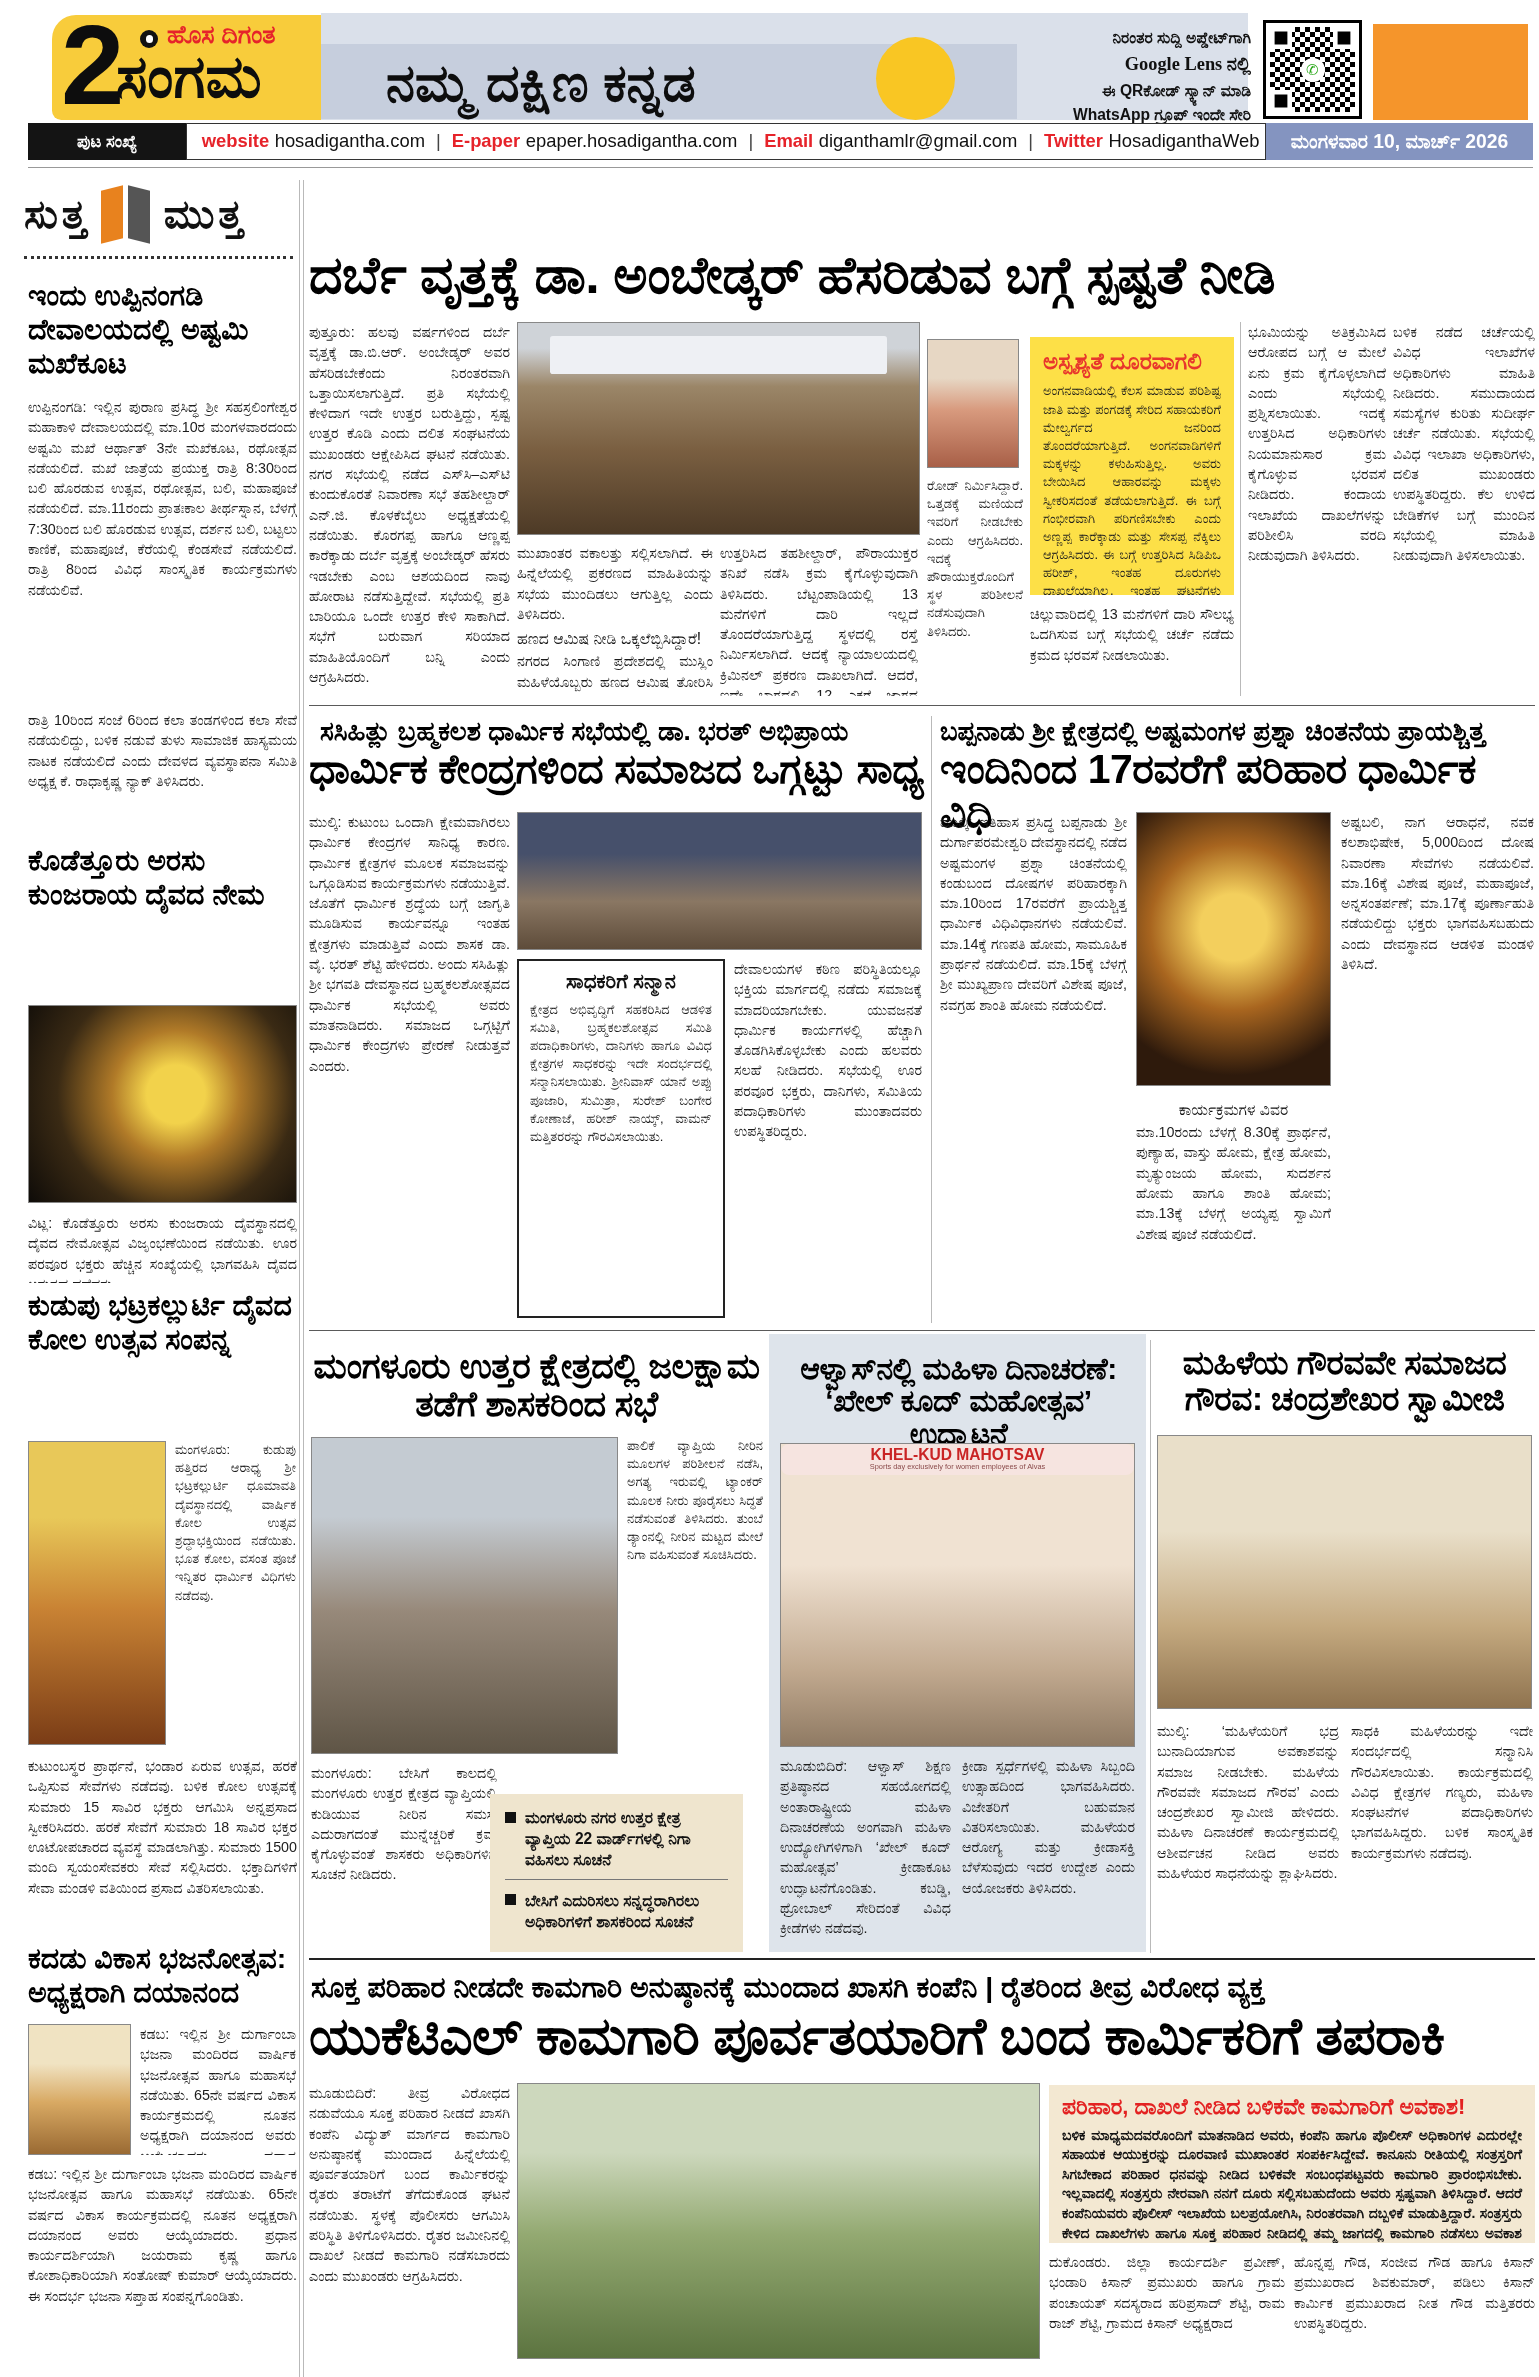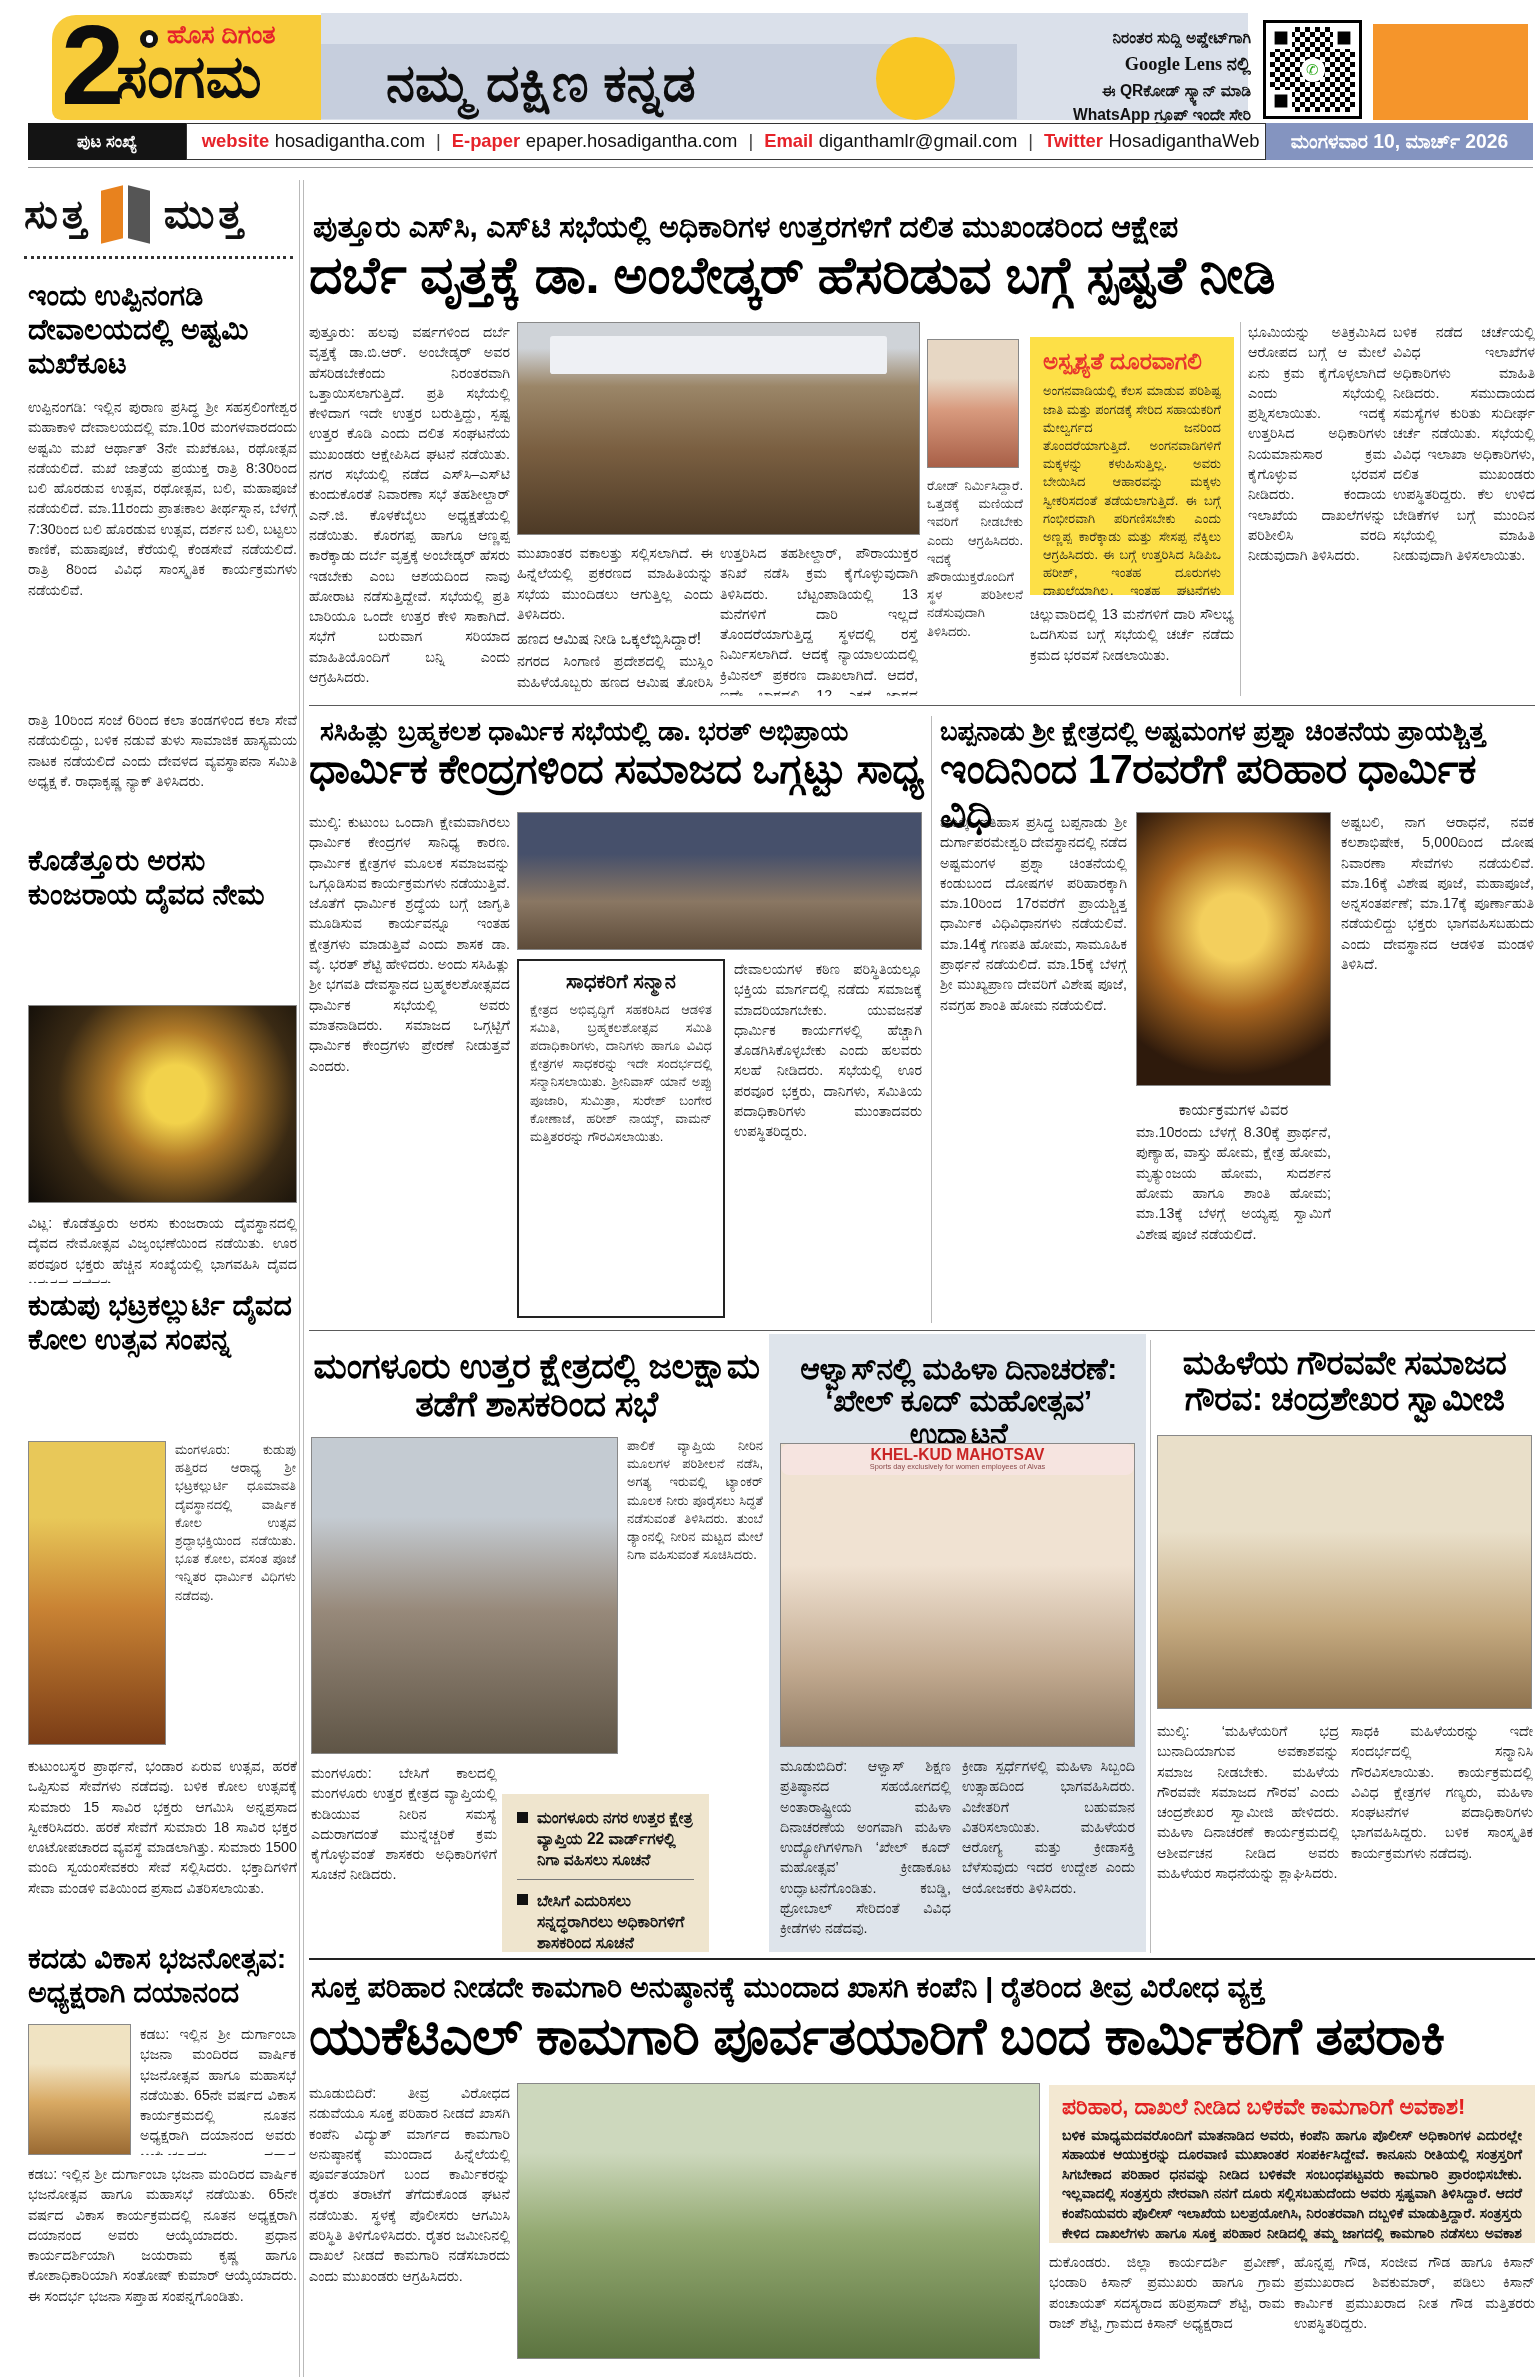--- a/index.html
+++ b/index.html
@@ -140,21 +140,20 @@
   <div class="abs body-txt" style="left:28px;top:1756px;width:269px;height:177px;overflow:hidden;">ಕುಟುಂಬಸ್ಥರ ಪ್ರಾರ್ಥನೆ, ಭಂಡಾರ ಏರುವ ಉತ್ಸವ, ಹರಕೆ ಒಪ್ಪಿಸುವ ಸೇವೆಗಳು ನಡೆದವು. ಬಳಿಕ ಕೋಲ ಉತ್ಸವಕ್ಕೆ ಸುಮಾರು 15 ಸಾವಿರ ಭಕ್ತರು ಆಗಮಿಸಿ ಅನ್ನಪ್ರಸಾದ ಸ್ವೀಕರಿಸಿದರು. ಹರಕೆ ಸೇವೆಗೆ ಸುಮಾರು 18 ಸಾವಿರ ಭಕ್ತರ ಊಟೋಪಚಾರದ ವ್ಯವಸ್ಥೆ ಮಾಡಲಾಗಿತ್ತು. ಸುಮಾರು 1500 ಮಂದಿ ಸ್ವಯಂಸೇವಕರು ಸೇವೆ ಸಲ್ಲಿಸಿದರು. ಭಕ್ತಾದಿಗಳಿಗೆ ಸೇವಾ ಮಂಡಳಿ ವತಿಯಿಂದ ಪ್ರಸಾದ ವಿತರಿಸಲಾಯಿತು.</div>
 
   <div class="abs sb-title" style="left:28px;top:1941px;width:269px;">ಕದಡು ವಿಕಾಸ ಭಜನೋತ್ಸವ: ಅಧ್ಯಕ್ಷರಾಗಿ ದಯಾನಂದ</div>
   <div class="photo ph-man" style="left:28px;top:2024px;width:103px;height:131px;"></div>
   <div class="abs body-txt" style="left:140px;top:2024px;width:156px;height:131px;overflow:hidden;">ಕಡಬ: ಇಲ್ಲಿನ ಶ್ರೀ ದುರ್ಗಾಂಬಾ ಭಜನಾ ಮಂದಿರದ ವಾರ್ಷಿಕ ಭಜನೋತ್ಸವ ಹಾಗೂ ಮಹಾಸಭೆ ನಡೆಯಿತು. 65ನೇ ವರ್ಷದ ವಿಕಾಸ ಕಾರ್ಯಕ್ರಮದಲ್ಲಿ ನೂತನ ಅಧ್ಯಕ್ಷರಾಗಿ ದಯಾನಂದ ಅವರು ಆಯ್ಕೆಯಾದರು. ಪ್ರಧಾನ ಕಾರ್ಯದರ್ಶಿಯಾಗಿ ಜಯರಾಮ ಕೃಷ್ಣ ಹಾಗೂ ಕೋಶಾಧಿಕಾರಿಯಾಗಿ ಸಂತೋಷ್ ಕುಮಾರ್ ಆಯ್ಕೆಯಾದರು. ಈ ಸಂದರ್ಭ ಭಜನಾ ಸಪ್ತಾಹ ಸಂಪನ್ನಗೊಂಡಿತು.</div>
   <div class="abs body-txt" style="left:28px;top:2164px;width:269px;height:206px;overflow:hidden;">ಕಡಬ: ಇಲ್ಲಿನ ಶ್ರೀ ದುರ್ಗಾಂಬಾ ಭಜನಾ ಮಂದಿರದ ವಾರ್ಷಿಕ ಭಜನೋತ್ಸವ ಹಾಗೂ ಮಹಾಸಭೆ ನಡೆಯಿತು. 65ನೇ ವರ್ಷದ ವಿಕಾಸ ಕಾರ್ಯಕ್ರಮದಲ್ಲಿ ನೂತನ ಅಧ್ಯಕ್ಷರಾಗಿ ದಯಾನಂದ ಅವರು ಆಯ್ಕೆಯಾದರು. ಪ್ರಧಾನ ಕಾರ್ಯದರ್ಶಿಯಾಗಿ ಜಯರಾಮ ಕೃಷ್ಣ ಹಾಗೂ ಕೋಶಾಧಿಕಾರಿಯಾಗಿ ಸಂತೋಷ್ ಕುಮಾರ್ ಆಯ್ಕೆಯಾದರು. ಈ ಸಂದರ್ಭ ಭಜನಾ ಸಪ್ತಾಹ ಸಂಪನ್ನಗೊಂಡಿತು.</div>
 
   <div class="vrule" style="left:299px;top:180px;height:2197px;"></div>
   <div class="vrule" style="left:303px;top:180px;height:2197px;"></div>
 
-  <div class="abs kicker" style="left:313px;top:210px;width:1220px;font-size:30px;">ಪುತ್ತೂರು ಎಸ್‌ಸಿ, ಎಸ್‌ಟಿ ಸಭೆಯಲ್ಲಿ ಅಧಿಕಾರಿಗಳ ಉತ್ತರಗಳಿಗೆ ದಲಿತ ಮುಖಂಡರಿಂದ ಆಕ್ಷೇಪ</div>
   <div class="abs headline" style="left:309px;top:247px;width:1226px;font-size:52px;">ದರ್ಬೆ ವೃತ್ತಕ್ಕೆ ಡಾ. ಅಂಬೇಡ್ಕರ್ ಹೆಸರಿಡುವ ಬಗ್ಗೆ ಸ್ಪಷ್ಟತೆ ನೀಡಿ</div>
 
   <div class="abs body-txt" style="left:309px;top:322px;width:201px;height:374px;overflow:hidden;">ಪುತ್ತೂರು: ಹಲವು ವರ್ಷಗಳಿಂದ ದರ್ಬೆ ವೃತ್ತಕ್ಕೆ ಡಾ.ಬಿ.ಆರ್. ಅಂಬೇಡ್ಕರ್ ಅವರ ಹೆಸರಿಡಬೇಕೆಂದು ನಿರಂತರವಾಗಿ ಒತ್ತಾಯಿಸಲಾಗುತ್ತಿದೆ. ಪ್ರತಿ ಸಭೆಯಲ್ಲಿ ಕೇಳಿದಾಗ ಇದೇ ಉತ್ತರ ಬರುತ್ತಿದ್ದು, ಸ್ಪಷ್ಟ ಉತ್ತರ ಕೊಡಿ ಎಂದು ದಲಿತ ಸಂಘಟನೆಯ ಮುಖಂಡರು ಆಕ್ಷೇಪಿಸಿದ ಘಟನೆ ನಡೆಯಿತು. ನಗರ ಸಭೆಯಲ್ಲಿ ನಡೆದ ಎಸ್‌ಸಿ–ಎಸ್‌ಟಿ ಕುಂದುಕೊರತೆ ನಿವಾರಣಾ ಸಭೆ ತಹಶೀಲ್ದಾರ್ ಎನ್.ಜಿ. ಕೊಳಕೆಬೈಲು ಅಧ್ಯಕ್ಷತೆಯಲ್ಲಿ ನಡೆಯಿತು. ಕೊರಗಪ್ಪ ಹಾಗೂ ಆಣ್ಣಪ್ಪ ಕಾರೆಕ್ಕಾಡು ದರ್ಬೆ ವೃತ್ತಕ್ಕೆ ಅಂಬೇಡ್ಕರ್ ಹೆಸರು ಇಡಬೇಕು ಎಂಬ ಆಶಯದಿಂದ ನಾವು ಹೋರಾಟ ನಡೆಸುತ್ತಿದ್ದೇವೆ. ಸಭೆಯಲ್ಲಿ ಪ್ರತಿ ಬಾರಿಯೂ ಒಂದೇ ಉತ್ತರ ಕೇಳಿ ಸಾಕಾಗಿದೆ. ಸಭೆಗೆ ಬರುವಾಗ ಸರಿಯಾದ ಮಾಹಿತಿಯೊಂದಿಗೆ ಬನ್ನಿ ಎಂದು ಆಗ್ರಹಿಸಿದರು.</div>
   <div class="photo ph-meeting" style="left:517px;top:322px;width:403px;height:213px;"></div>
   <div class="abs" style="left:517px;top:543px;width:196px;height:153px;overflow:hidden;">
     <div class="body-txt">ಮುಖಾಂತರ ವಕಾಲತ್ತು ಸಲ್ಲಿಸಲಾಗಿದೆ. ಈ ಹಿನ್ನೆಲೆಯಲ್ಲಿ ಪ್ರಕರಣದ ಮಾಹಿತಿಯನ್ನು ಸಭೆಯ ಮುಂದಿಡಲು ಆಗುತ್ತಿಲ್ಲ ಎಂದು ತಿಳಿಸಿದರು.</div>
     <div class="subhead">ಹಣದ ಆಮಿಷ ನೀಡಿ ಒಕ್ಕಲೆಬ್ಬಿಸಿದ್ದಾರೆ!</div>
     <div class="body-txt">ನಗರದ ಸಿಂಗಾಣಿ ಪ್ರದೇಶದಲ್ಲಿ ಮುಸ್ಲಿಂ ಮಹಿಳೆಯೊಬ್ಬರು ಹಣದ ಆಮಿಷ ತೋರಿಸಿ ಪರಿಶಿಷ್ಟ ಜಾತಿಯ ಕುಟುಂಬವನ್ನು ಎಬ್ಬಿಸಿ ತಾನು ಮನೆ ಕಟ್ಟಿದ್ದಾರೆ. ಇಲ್ಲಿ ಇವರು ಸೇರಿದಂತೆ ಇಬ್ಬರು ಮುಸ್ಲಿಂ</div>
   </div>
   <div class="abs body-txt" style="left:720px;top:543px;width:198px;height:153px;overflow:hidden;">ಉತ್ತರಿಸಿದ ತಹಶೀಲ್ದಾರ್, ಪೌರಾಯುಕ್ತರ ತನಿಖೆ ನಡೆಸಿ ಕ್ರಮ ಕೈಗೊಳ್ಳುವುದಾಗಿ ತಿಳಿಸಿದರು. ಬೆಟ್ಟಂಪಾಡಿಯಲ್ಲಿ 13 ಮನೆಗಳಿಗೆ ದಾರಿ ಇಲ್ಲದೆ ತೊಂದರೆಯಾಗುತ್ತಿದ್ದ ಸ್ಥಳದಲ್ಲಿ ರಸ್ತೆ ನಿರ್ಮಿಸಲಾಗಿದೆ. ಆದಕ್ಕೆ ನ್ಯಾಯಾಲಯದಲ್ಲಿ ಕ್ರಿಮಿನಲ್ ಪ್ರಕರಣ ದಾಖಲಾಗಿದೆ. ಆದರೆ, ಇದೇ ಭಾಗದಲ್ಲಿ 12 ಎಕರೆ ಜಾಗದ ಸಮಸ್ಯೆಯೂ ಇದೆ.</div>
@@ -194,21 +193,21 @@
   <div class="abs body-txt" style="left:1341px;top:812px;width:193px;height:506px;overflow:hidden;">ಅಷ್ಟಬಲಿ, ನಾಗ ಆರಾಧನೆ, ನವಕ ಕಲಶಾಭಿಷೇಕ, 5,000ದಿಂದ ದೋಷ ನಿವಾರಣಾ ಸೇವೆಗಳು ನಡೆಯಲಿವೆ. ಮಾ.16ಕ್ಕೆ ವಿಶೇಷ ಪೂಜೆ, ಮಹಾಪೂಜೆ, ಅನ್ನಸಂತರ್ಪಣೆ; ಮಾ.17ಕ್ಕೆ ಪೂರ್ಣಾಹುತಿ ನಡೆಯಲಿದ್ದು ಭಕ್ತರು ಭಾಗವಹಿಸಬಹುದು ಎಂದು ದೇವಸ್ಥಾನದ ಆಡಳಿತ ಮಂಡಳಿ ತಿಳಿಸಿದೆ.</div>
 
   <div class="hrule" style="left:309px;top:1330px;width:1226px;"></div>
 
   <div class="abs headline center" style="left:309px;top:1347px;width:455px;font-size:35px;">ಮಂಗಳೂರು ಉತ್ತರ ಕ್ಷೇತ್ರದಲ್ಲಿ ಜಲಕ್ಷಾಮ ತಡೆಗೆ ಶಾಸಕರಿಂದ ಸಭೆ</div>
   <div class="photo ph-room" style="left:311px;top:1437px;width:307px;height:317px;"></div>
   <div class="abs small-txt" style="left:627px;top:1437px;width:136px;height:515px;overflow:hidden;">ಪಾಲಿಕೆ ವ್ಯಾಪ್ತಿಯ ನೀರಿನ ಮೂಲಗಳ ಪರಿಶೀಲನೆ ನಡೆಸಿ, ಅಗತ್ಯ ಇರುವಲ್ಲಿ ಟ್ಯಾಂಕರ್ ಮೂಲಕ ನೀರು ಪೂರೈಸಲು ಸಿದ್ಧತೆ ನಡೆಸುವಂತೆ ತಿಳಿಸಿದರು. ತುಂಬೆ ಡ್ಯಾಂನಲ್ಲಿ ನೀರಿನ ಮಟ್ಟದ ಮೇಲೆ ನಿಗಾ ವಹಿಸುವಂತೆ ಸೂಚಿಸಿದರು.</div>
   <div class="abs body-txt" style="left:311px;top:1763px;width:186px;height:190px;overflow:hidden;">
     <span>ಮಂಗಳೂರು: ಬೇಸಿಗೆ ಕಾಲದಲ್ಲಿ ಮಂಗಳೂರು ಉತ್ತರ ಕ್ಷೇತ್ರದ ವ್ಯಾಪ್ತಿಯಲ್ಲಿ ಕುಡಿಯುವ ನೀರಿನ ಸಮಸ್ಯೆ ಎದುರಾಗದಂತೆ ಮುನ್ನೆಚ್ಚರಿಕೆ ಕ್ರಮ ಕೈಗೊಳ್ಳುವಂತೆ ಶಾಸಕರು ಅಧಿಕಾರಿಗಳಿಗೆ ಸೂಚನೆ ನೀಡಿದರು.</span>
   </div>
-  <div class="abs bullet-box" style="left:502px;top:1794px;width:207px;height:158px;overflow:hidden;">
+  <div class="abs bullet-box" style="left:490px;top:1794px;width:253px;height:158px;overflow:hidden;">
     <div class="bullet-item">
         <span class="sq"></span>
         <span>ಮಂಗಳೂರು ನಗರ ಉತ್ತರ ಕ್ಷೇತ್ರ ವ್ಯಾಪ್ತಿಯ 22 ವಾರ್ಡ್‌ಗಳಲ್ಲಿ ನಿಗಾ ವಹಿಸಲು ಸೂಚನೆ</span>
       </div>
     <div class="bullet-div"></div>
     <div class="bullet-item">
         <span class="sq"></span>
         <span>ಬೇಸಿಗೆ ಎದುರಿಸಲು ಸನ್ನದ್ಧರಾಗಿರಲು ಅಧಿಕಾರಿಗಳಿಗೆ ಶಾಸಕರಿಂದ ಸೂಚನೆ</span>
       </div>
   </div>

